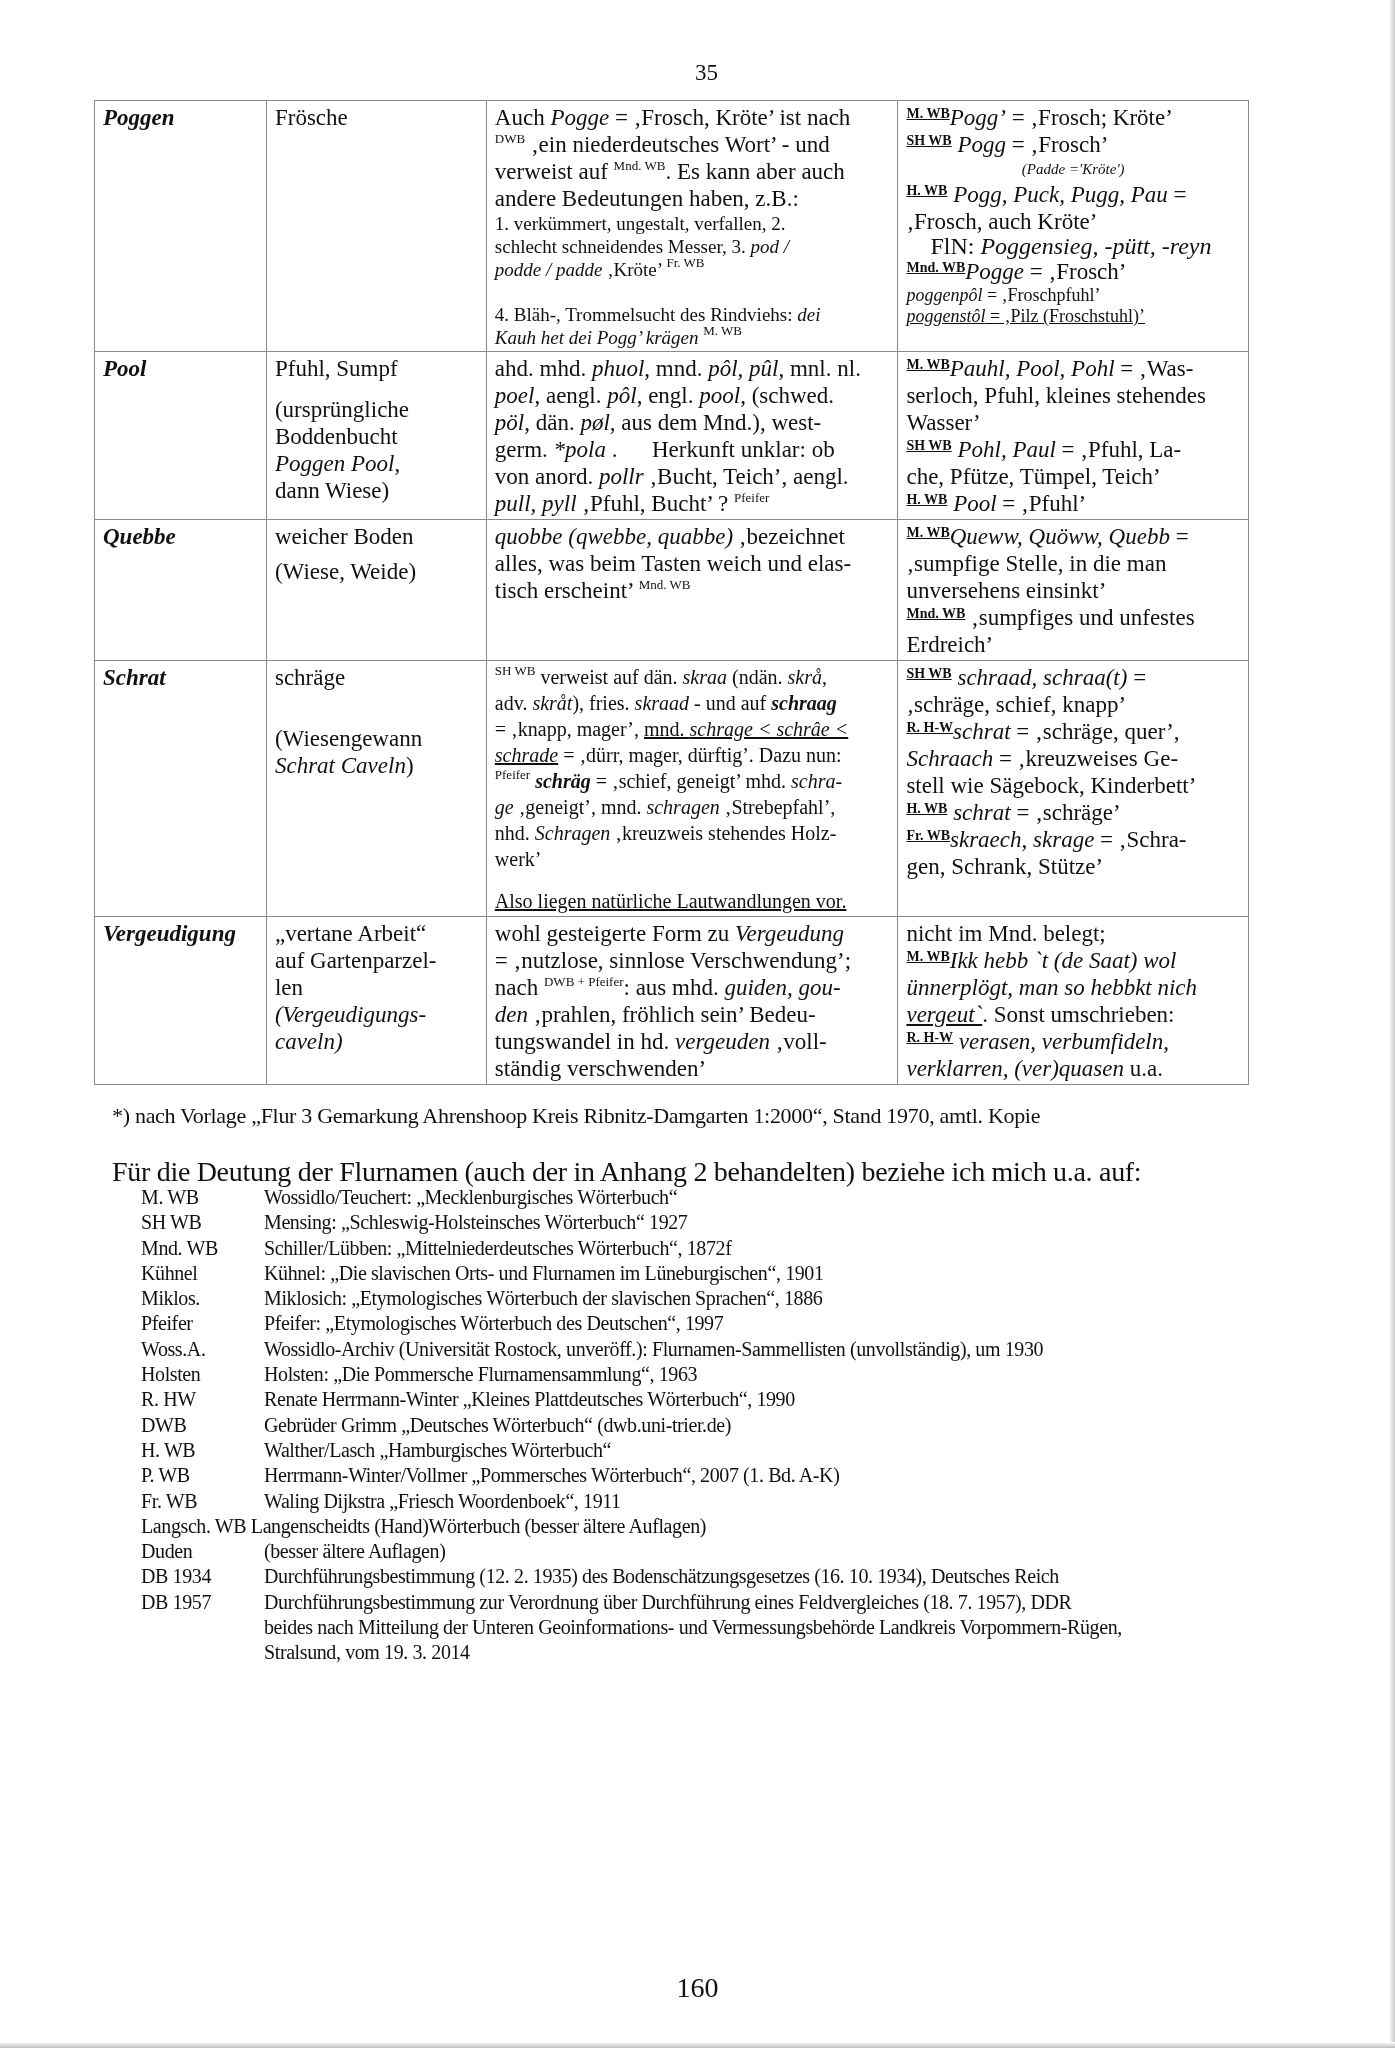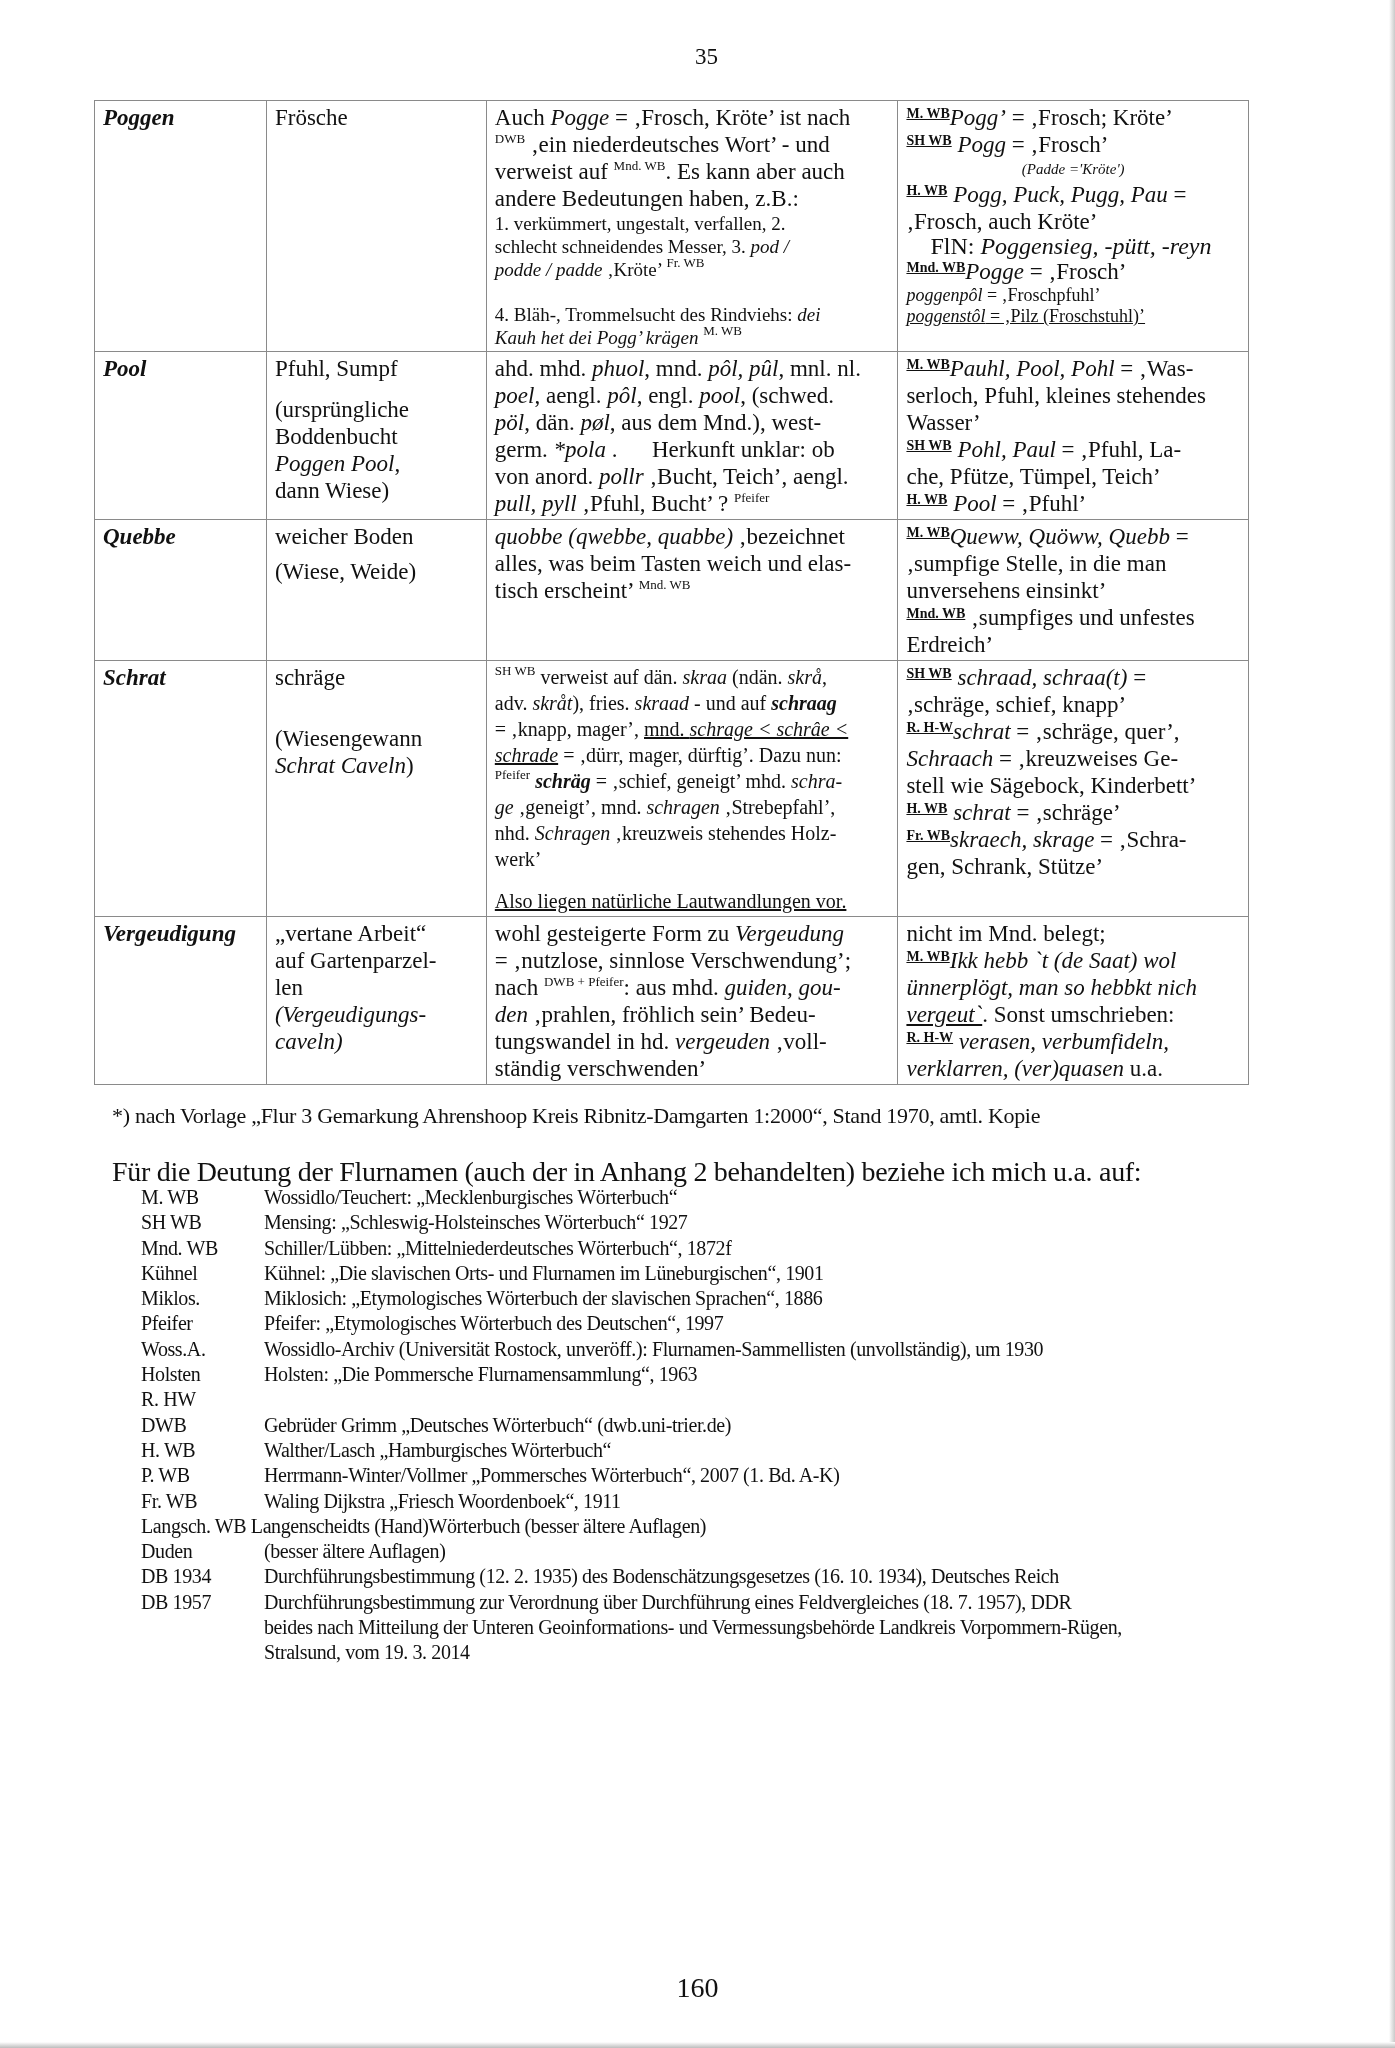--- a/index.html
+++ b/index.html
@@ -1,20 +1,20 @@
 <!DOCTYPE html>
 <html><head>
 <meta charset="utf-8">
 <style>
   * { box-sizing: border-box; margin: 0; padding: 0; }
   html, body { width: 1395px; height: 2048px; background: #ffffff; overflow: hidden; }
   body { position: relative; font-family: "Liberation Serif", "DejaVu Serif", serif; color: #111; }
   .right-shadow { position: absolute; right: 0; top: 0; width: 6px; height: 2048px; background: linear-gradient(to right, #fff, #c9c9c9); }
   .bottom-shadow { position: absolute; left: 0; bottom: 0; width: 1395px; height: 6px; background: linear-gradient(to bottom, #fff, #bdbdbd); }
-  .top-num { position: absolute; top: 44px; left: 0; width: 1395px; text-align: center; font-size: 23px; padding-left: 18px; }
+  .top-num { position: absolute; top: 60px; left: 0; width: 1395px; text-align: center; font-size: 23px; padding-left: 18px; }
   table.gloss { position: absolute; top: 100px; left: 94px; width: 1155px; border-collapse: collapse; font-size: 23px; line-height: 27px; }
   table.gloss td { border: 1.5px solid #8a8a8a; vertical-align: top; padding: 3px 8px 2px 8px; }
   td.c1 { width: 172px; font-weight: bold; font-style: italic; padding-left: 13px; }
   td.c2 { width: 220px; padding-left: 14px; }
   td.c3 { width: 412px; padding-left: 14px; }
   td.c4 { width: 351px; padding-left: 14px; }
   .small { font-size: 19px; line-height: 23px; }
   .sup { font-size: 13px; vertical-align: 9px; line-height: 0; }
   .ref { font-size: 14px; font-weight: bold; text-decoration: underline; vertical-align: 7px; line-height: 0; }
   i { font-style: italic; }
@@ -210,20 +210,21 @@
   <div class="row">
       <span class="abbr">Woss.A.</span>
       <span class="desc">Wossidlo-Archiv (Universität Rostock, unveröff.): Flurnamen-Sammellisten (unvollständig), um 1930</span>
     </div>
   <div class="row">
       <span class="abbr">Holsten</span>
       <span class="desc">Holsten: „Die Pommersche Flurnamensammlung“, 1963</span>
     </div>
   <div class="row">
       <span class="abbr">R. HW</span>
+      <span class="desc">Renate Herrmann-Winter „Kleines Plattdeutsches Wörterbuch“, 1990</span>
     </div>
   <div class="row">
       <span class="abbr">DWB</span>
       <span class="desc">Gebrüder Grimm „Deutsches Wörterbuch“ (dwb.uni-trier.de)</span>
     </div>
   <div class="row">
       <span class="abbr">H. WB</span>
       <span class="desc">Walther/Lasch „Hamburgisches Wörterbuch“</span>
     </div>
   <div class="row">

